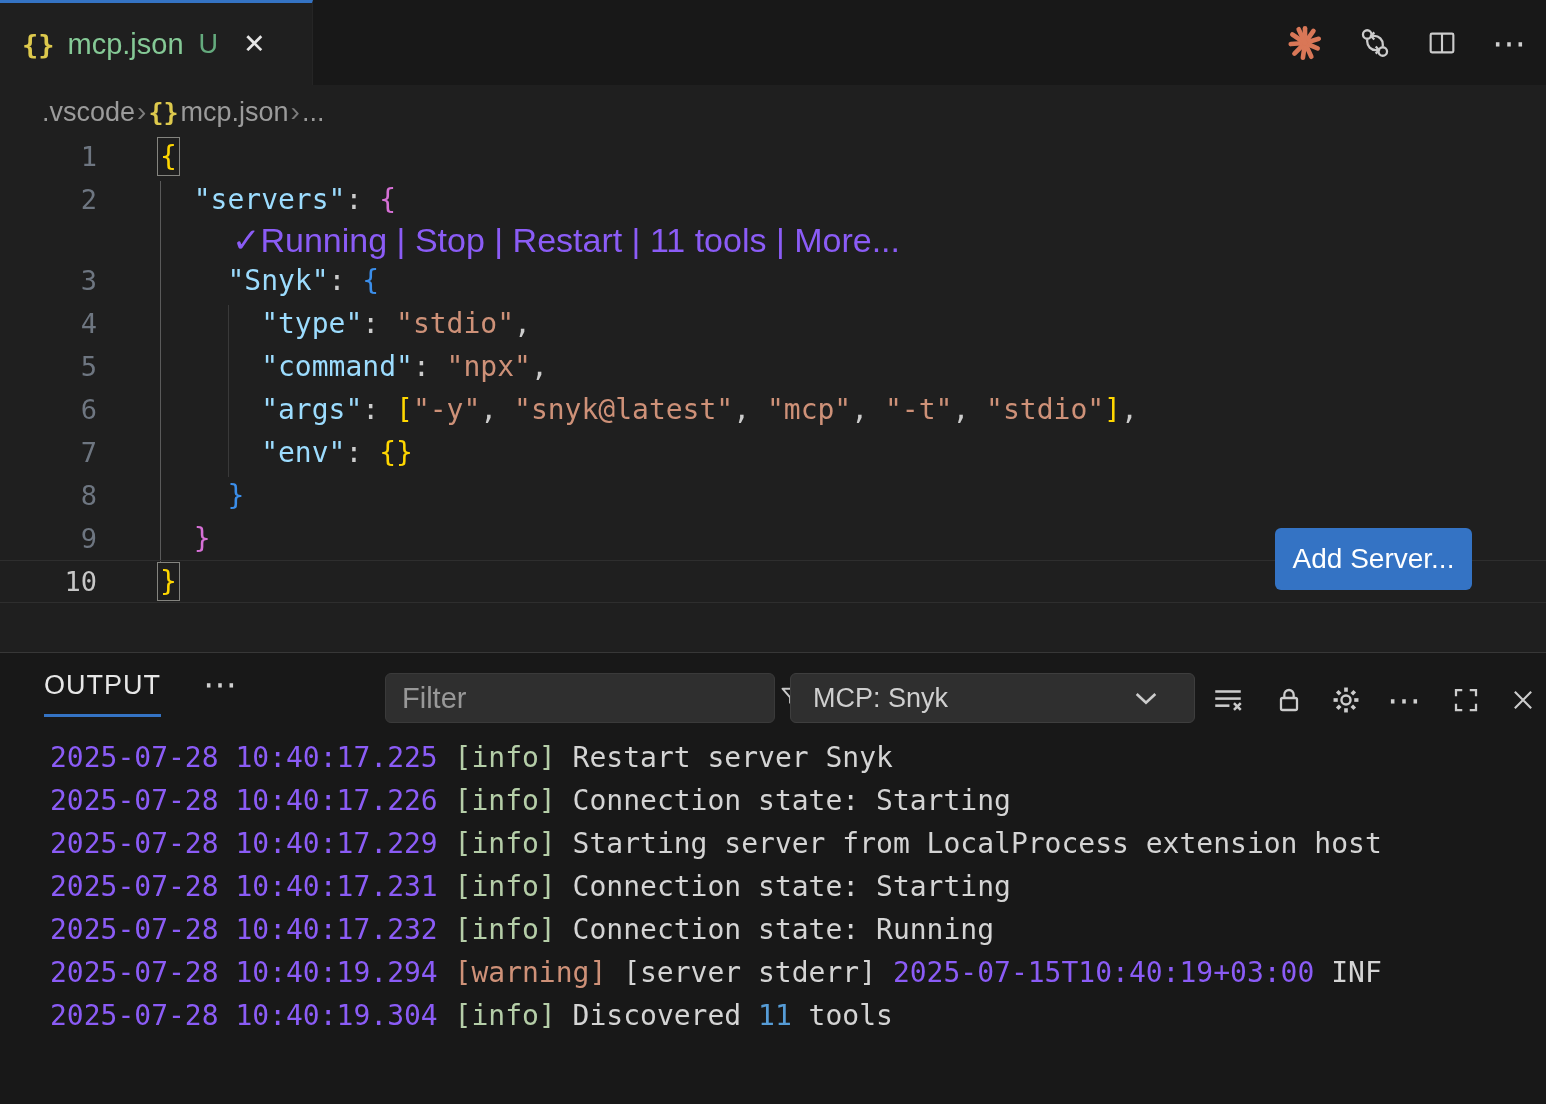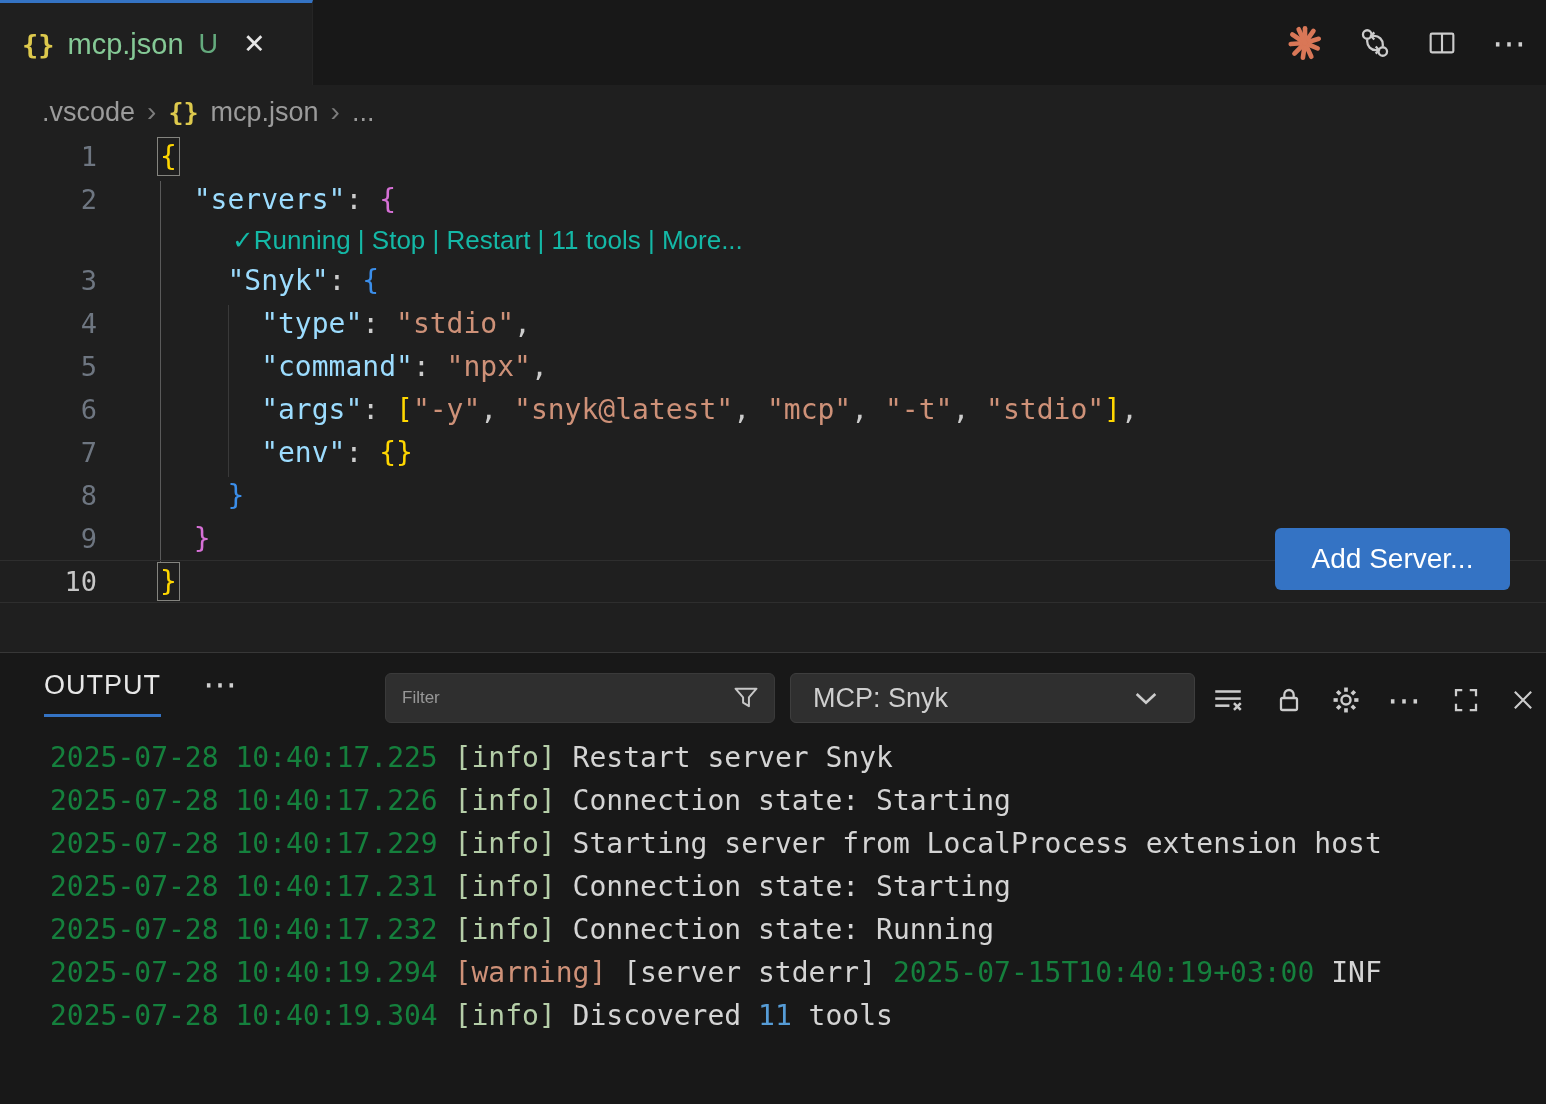--- a/index.html
+++ b/index.html
@@ -15,66 +15,66 @@
   .brace-ic { font-family:"DejaVu Sans Mono",monospace; font-size:27px; font-weight:bold; color:#ddc94d; }
   .tab-label { font-size:29px; color:#85c996; }
   .tab-badge { font-size:27px; color:#64aa7d; margin-left:2px; }
   .tab-close { margin-left:12px; color:#e6e6e6; font-size:27px; line-height:1; }
   .editor-actions { position:absolute; right:18px; top:0; height:85px; display:flex; align-items:center; gap:34px; }
   .icon-btn { display:flex; align-items:center; justify-content:center; cursor:pointer; }
   .ellipsis-glyph { font-size:34px; color:#cfcfcf; line-height:1; letter-spacing:2px; }
 
   
   .editor { position:absolute; left:0; top:85px; width:1546px; height:567px; background:#1f1f1f; }
-  .breadcrumb { position:absolute; left:42px; top:8px; height:38px; display:flex; align-items:center; gap:12px;
+  .breadcrumb { position:absolute; left:42px; top:8px; height:38px; display:flex; align-items:center; gap:2px;
                 font-size:27px; color:#9b9b9b; }
   .bc-sep { color:#7c7c7c; font-size:28px; }
   .bc-brace { font-size:25px; }
 
   .code { position:absolute; left:0; top:50px; width:1546px; }
   .crow { display:flex; height:43px; align-items:center; position:relative; }
   .crow.lens { height:38px; }
   .crow.current { box-shadow: inset 0 1px 0 #2e2e2e, inset 0 -1px 0 #2e2e2e; }
   .gutter { width:97px; flex:0 0 97px; text-align:right; font-family:"DejaVu Sans Mono",monospace;
             font-size:27px; color:#6e7681; user-select:none; }
   .crow.current .gutter { color:#c6c6c6; }
   .ctext { margin-left:63px; font-family:"DejaVu Sans Mono",monospace; font-size:28px; line-height:43px; white-space:pre; }
-  .lens-text { margin-left:232px; font-size:26px; color:#14b8a6; cursor:pointer; }
+  .lens-text { margin-left:232px; font-size:34px; color:#8b5cf6; cursor:pointer; }
   .lens-text span.seg { cursor:pointer; }
   .tk-p { color:#cccccc; } .tk-prop { color:#9cdcfe; } .tk-str { color:#ce9178; }
   .tk-b1 { color:#ffd700; } .tk-b2 { color:#d670d6; } .tk-b3 { color:#3b8eea; }
   .boxed { outline:1px solid #84847f; outline-offset:2px; }
   .guide { position:absolute; width:1px; background:#5a5a5a; }
   .guide.faint { background:#393939; }
 
-  .add-server { position:absolute; left:1275px; top:443px; width:235px; height:62px; background:#3473c4;
+  .add-server { position:absolute; left:1275px; top:443px; width:197px; height:62px; background:#3473c4;
                 border:none; border-radius:6px; color:#ffffff; font-size:28px; font-family:"Liberation Sans",sans-serif;
                 cursor:pointer; }
 
   
   .panel { position:absolute; left:0; top:652px; width:1546px; height:452px; background:#181818;
            border-top:1px solid #373737; }
   .panel-tab { position:absolute; left:44px; top:17px; font-size:27px; color:#e7e7e7; letter-spacing:1px;
                padding-bottom:13px; border-bottom:3px solid #3473c4; cursor:pointer; }
   .panel-more { position:absolute; left:203px; top:14px; }
   .filter-box { position:absolute; left:385px; top:20px; width:390px; height:50px; background:#2f2f2f;
                 border:1px solid #3a3a3a; border-radius:6px; display:flex; align-items:center; padding:0 14px 0 16px; }
   .filter-box input { flex:1; background:transparent; border:none; outline:none; color:#cccccc;
-                      font-size:17px; font-family:"Liberation Sans",sans-serif; }
+                      font-size:29px; font-family:"Liberation Sans",sans-serif; }
   .filter-box input::placeholder { color:#989898; }
   .channel-select { position:absolute; left:790px; top:20px; width:405px; height:50px; background:#2f2f2f;
                     border:1px solid #3e3e3e; border-radius:6px; display:flex; align-items:center;
                     padding:0 36px 0 22px; cursor:pointer; }
   .channel-select .val { flex:1; font-size:27px; color:#cfcfcf; }
   .ptool { position:absolute; top:28px; width:38px; height:38px; display:flex; align-items:center; justify-content:center; cursor:pointer; }
 
   .logs { position:absolute; left:50px; top:83px; width:1480px; font-family:"DejaVu Sans Mono",monospace;
           font-size:28px; }
   .logrow { height:43px; line-height:43px; white-space:pre; }
-  .lg-ts { color:#15803d; } .lg-info { color:#b5cea8; } .lg-warn { color:#ce9178; }
+  .lg-ts { color:#8b5cf6; } .lg-info { color:#b5cea8; } .lg-warn { color:#ce9178; }
   .lg-msg { color:#d4d4d4; } .lg-num { color:#569cd6; }
 </style>
 </head>
 <body>
 
 <div class="tabbar">
   <div class="tab-active">
     <span class="brace-ic">{}</span>
     <span class="tab-label">mcp.json</span>
     <span class="tab-badge">U</span>

